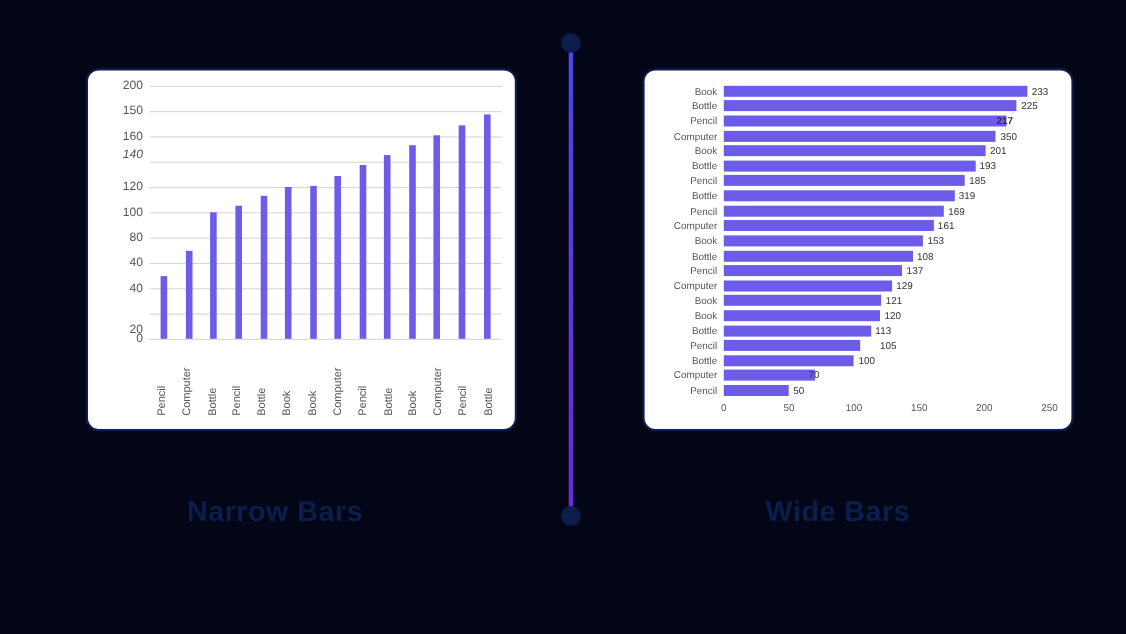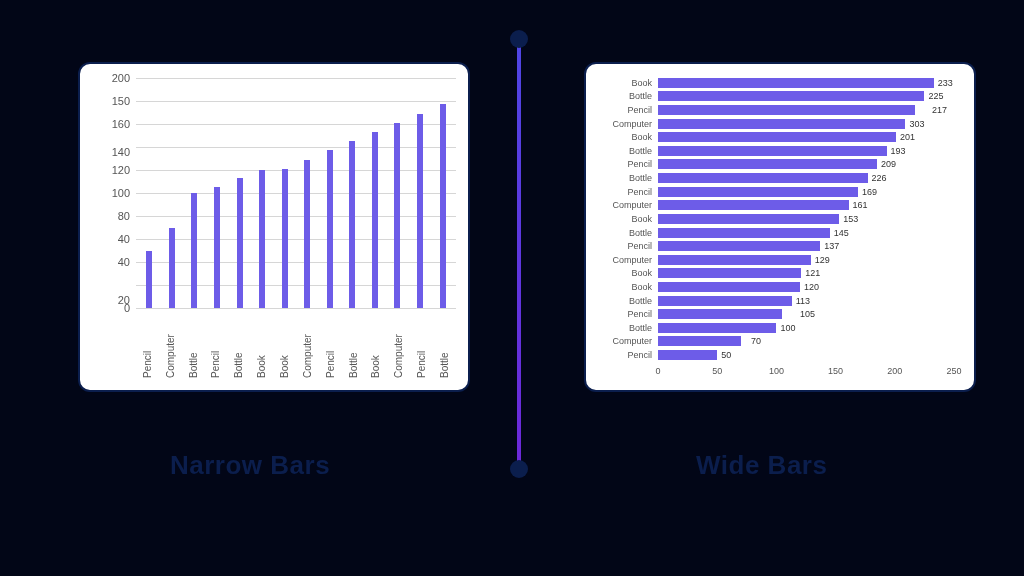--- a/index.html
+++ b/index.html
@@ -168,21 +168,21 @@
       <div class="ytick" style="top: 184px;">40</div>
       <div class="gridline" style="top: 161px;"></div>
       <div class="ytick" style="top: 161px;">40</div>
       <div class="gridline" style="top: 138px;"></div>
       <div class="ytick" style="top: 138px;">80</div>
       <div class="gridline" style="top: 115px;"></div>
       <div class="ytick" style="top: 115px;">100</div>
       <div class="gridline" style="top: 92px;"></div>
       <div class="ytick" style="top: 92px;">120</div>
       <div class="gridline" style="top: 69px;"></div>
-      <div class="ytick" style="top: 74px;">140</div>
+      <div class="ytick" style="top: 63px; font-style: italic;">140</div>
       <div class="gridline" style="top: 46px;"></div>
       <div class="ytick" style="top: 46px;">160</div>
       <div class="gridline" style="top: 23px;"></div>
       <div class="ytick" style="top: 23px;">150</div>
       <div class="gridline" style="top: 0px;"></div>
       <div class="ytick" style="top: 0px;">200</div>
       <div class="bars">
         <div class="bar" style="height: 57.5px;"></div>
         <div class="bar" style="height: 80.5px;"></div>
         <div class="bar" style="height: 115px;"></div>
@@ -227,66 +227,66 @@
           <span class="hval" style="left: 275.872px;">233</span>
         </div>
         <div class="row">
           <span class="hylabel">Bottle</span>
           <div class="hbar" style="width: 266.4px;"></div>
           <span class="hval" style="left: 266.4px;">225</span>
         </div>
         <div class="row">
           <span class="hylabel">Pencil</span>
           <div class="hbar" style="width: 256.928px;"></div>
-          <span class="hval" style="left: 270px;">217</span>
+          <span class="hval" style="left: 244px; font-weight: bold;">217</span>
         </div>
         <div class="row">
           <span class="hylabel">Computer</span>
           <div class="hbar" style="width: 247.456px;"></div>
-          <span class="hval" style="left: 247.456px;">303</span>
+          <span class="hval" style="left: 247.456px;">350</span>
         </div>
         <div class="row">
           <span class="hylabel">Book</span>
           <div class="hbar" style="width: 237.984px;"></div>
           <span class="hval" style="left: 237.984px;">201</span>
         </div>
         <div class="row">
           <span class="hylabel">Bottle</span>
           <div class="hbar" style="width: 228.512px;"></div>
           <span class="hval" style="left: 228.512px;">193</span>
         </div>
         <div class="row">
           <span class="hylabel">Pencil</span>
           <div class="hbar" style="width: 219.04px;"></div>
-          <span class="hval" style="left: 219.04px;">209</span>
+          <span class="hval" style="left: 219.04px;">185</span>
         </div>
         <div class="row">
           <span class="hylabel">Bottle</span>
           <div class="hbar" style="width: 209.568px;"></div>
-          <span class="hval" style="left: 209.568px;">226</span>
+          <span class="hval" style="left: 209.568px;">319</span>
         </div>
         <div class="row">
           <span class="hylabel">Pencil</span>
           <div class="hbar" style="width: 200.096px;"></div>
           <span class="hval" style="left: 200.096px;">169</span>
         </div>
         <div class="row">
           <span class="hylabel">Computer</span>
           <div class="hbar" style="width: 190.624px;"></div>
           <span class="hval" style="left: 190.624px;">161</span>
         </div>
         <div class="row">
           <span class="hylabel">Book</span>
           <div class="hbar" style="width: 181.152px;"></div>
           <span class="hval" style="left: 181.152px;">153</span>
         </div>
         <div class="row">
           <span class="hylabel">Bottle</span>
           <div class="hbar" style="width: 171.68px;"></div>
-          <span class="hval" style="left: 171.68px;">145</span>
+          <span class="hval" style="left: 171.68px;">108</span>
         </div>
         <div class="row">
           <span class="hylabel">Pencil</span>
           <div class="hbar" style="width: 162.208px;"></div>
           <span class="hval" style="left: 162.208px;">137</span>
         </div>
         <div class="row">
           <span class="hylabel">Computer</span>
           <div class="hbar" style="width: 152.736px;"></div>
           <span class="hval" style="left: 152.736px;">129</span>
@@ -312,21 +312,21 @@
           <span class="hval" style="left: 138px;">105</span>
         </div>
         <div class="row">
           <span class="hylabel">Bottle</span>
           <div class="hbar" style="width: 118.4px;"></div>
           <span class="hval" style="left: 118.4px;">100</span>
         </div>
         <div class="row">
           <span class="hylabel">Computer</span>
           <div class="hbar" style="width: 82.88px;"></div>
-          <span class="hval" style="left: 89px;">70</span>
+          <span class="hval" style="left: 73px;">70</span>
         </div>
         <div class="row">
           <span class="hylabel">Pencil</span>
           <div class="hbar" style="width: 59.2px;"></div>
           <span class="hval" style="left: 59.2px;">50</span>
         </div>
       </div>
       <div class="xaxis">
         <span class="xtick" style="left: 0px;">0</span>
         <span class="xtick" style="left: 59.2px;">50</span>

